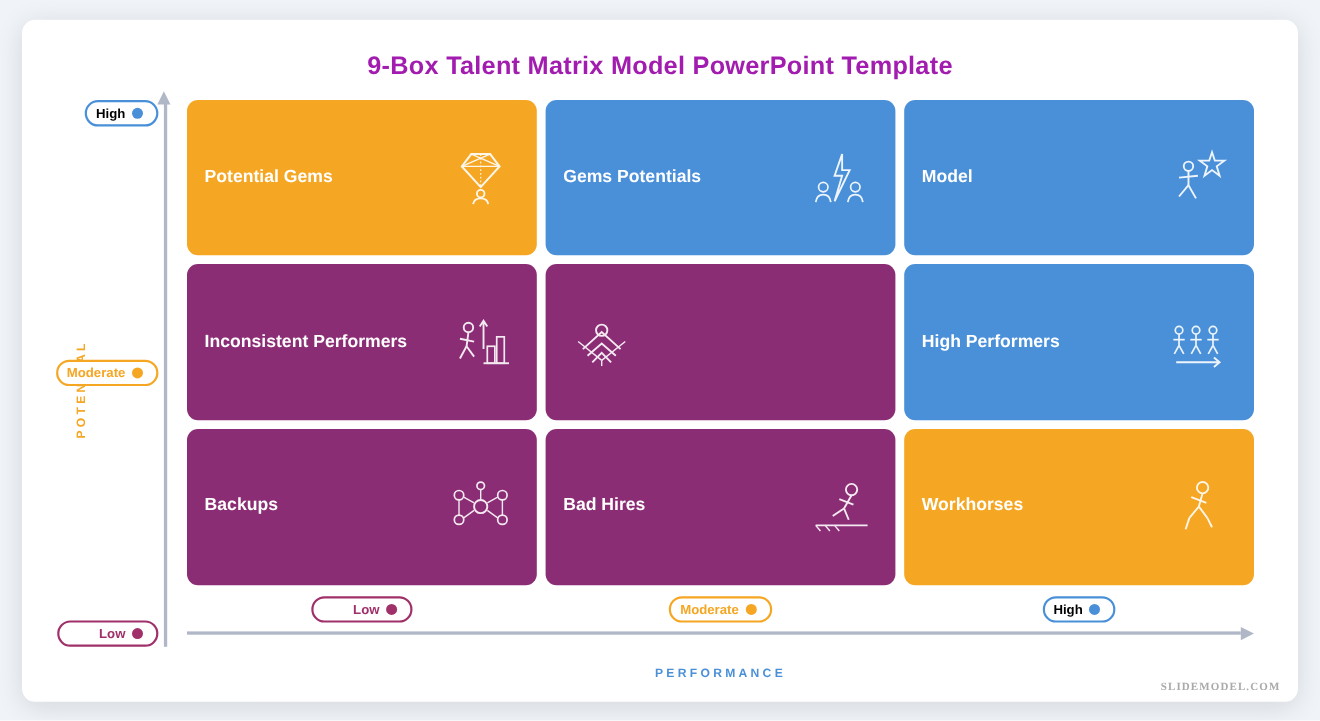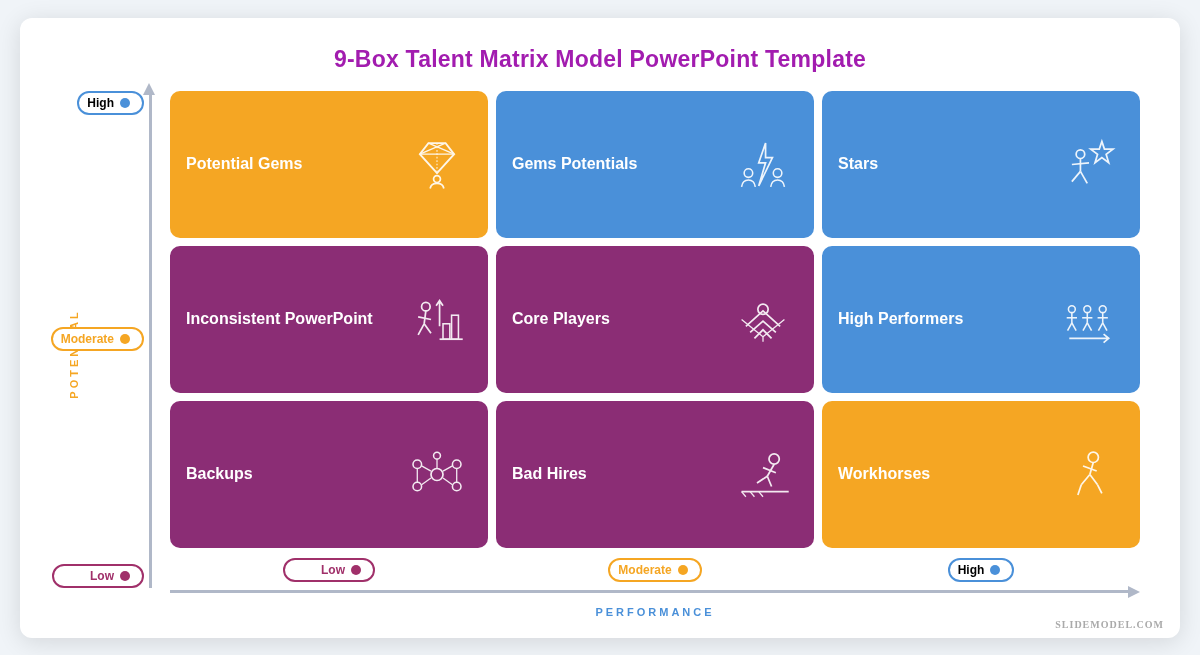--- a/index.html
+++ b/index.html
@@ -192,21 +192,21 @@
     .x-pill-container {
       display: flex;
       justify-content: center;
     }
     .x-axis-label {
       font-size: 11px;
       font-weight: 700;
       letter-spacing: 3px;
       color: #4a90d9;
       text-transform: uppercase;
-      margin-top: 4px;
+      margin-top: 20px;
     }
     .watermark {
       position: absolute;
       bottom: 8px;
       right: 16px;
       font-size: 10px;
       color: #aaa;
       font-weight: 600;
       letter-spacing: 1px;
       font-family: Liberation Serif, serif;
@@ -274,57 +274,56 @@
 
               <circle cx="18" cy="40" r="5" stroke="white" stroke-width="1.8" fill="none"></circle>
               <path d="M10,56 Q11,48 18,48 Q25,48 26,56" stroke="white" stroke-width="1.8" fill="none"></path>
               <circle cx="52" cy="40" r="5" stroke="white" stroke-width="1.8" fill="none"></circle>
               <path d="M44,56 Q45,48 52,48 Q59,48 60,56" stroke="white" stroke-width="1.8" fill="none"></path>
             </svg>
           </div>
         </div>
 
         <div class="cell blue">
-          <div class="cell-label">Stars</div>
+          <div class="cell-label">Model</div>
           <div class="cell-icon">
             <svg viewBox="0 0 70 60" fill="none" xmlns="http://www.w3.org/2000/svg">
 
               <polygon points="50,3 53,12 63,12 55,18 58,28 50,22 42,28 45,18 37,12 47,12" stroke="white" stroke-width="2" fill="none"></polygon>
 
               <circle cx="25" cy="18" r="5" stroke="white" stroke-width="2" fill="none"></circle>
               <line x1="25" y1="23" x2="25" y2="38" stroke="white" stroke-width="2"></line>
               <line x1="15" y1="30" x2="35" y2="28" stroke="white" stroke-width="2"></line>
               <line x1="25" y1="38" x2="15" y2="50" stroke="white" stroke-width="2"></line>
               <line x1="25" y1="38" x2="33" y2="52" stroke="white" stroke-width="2"></line>
             </svg>
           </div>
         </div>
 
         <div class="cell purple">
-          <div class="cell-label">Inconsistent PowerPoint</div>
+          <div class="cell-label">Inconsistent Performers</div>
           <div class="cell-icon">
             <svg viewBox="0 0 70 60" fill="none" xmlns="http://www.w3.org/2000/svg">
 
               <rect x="42" y="35" width="8" height="18" stroke="white" stroke-width="1.8" fill="none"></rect>
               <rect x="52" y="25" width="8" height="28" stroke="white" stroke-width="1.8" fill="none"></rect>
               <line x1="38" y1="53" x2="65" y2="53" stroke="white" stroke-width="2"></line>
 
               <circle cx="22" cy="15" r="5" stroke="white" stroke-width="2" fill="none"></circle>
               <line x1="22" y1="20" x2="20" y2="35" stroke="white" stroke-width="2"></line>
               <line x1="13" y1="27" x2="28" y2="30" stroke="white" stroke-width="2"></line>
               <line x1="20" y1="35" x2="13" y2="48" stroke="white" stroke-width="2"></line>
               <line x1="20" y1="35" x2="28" y2="46" stroke="white" stroke-width="2"></line>
 
               <path d="M38,38 L38,8 M34,14 L38,8 L42,14" stroke="white" stroke-width="2" fill="none"></path>
             </svg>
           </div>
         </div>
 
         <div class="cell purple">
-          <div class="cell-label">Core Players</div>
           <div class="cell-icon">
             <svg viewBox="0 0 70 60" fill="none" xmlns="http://www.w3.org/2000/svg">
 
               <path d="M20,45 L35,32 L50,45" stroke="white" stroke-width="2" fill="none"></path>
               <path d="M15,38 L35,20 L55,38" stroke="white" stroke-width="2" fill="none"></path>
               <path d="M25,52 L35,42 L45,52" stroke="white" stroke-width="2" fill="none"></path>
               <circle cx="35" cy="18" r="6" stroke="white" stroke-width="2" fill="none"></circle>
               <line x1="10" y1="30" x2="35" y2="50" stroke="white" stroke-width="1.5"></line>
               <line x1="60" y1="30" x2="35" y2="50" stroke="white" stroke-width="1.5"></line>
               <line x1="35" y1="50" x2="35" y2="56" stroke="white" stroke-width="1.5"></line>

